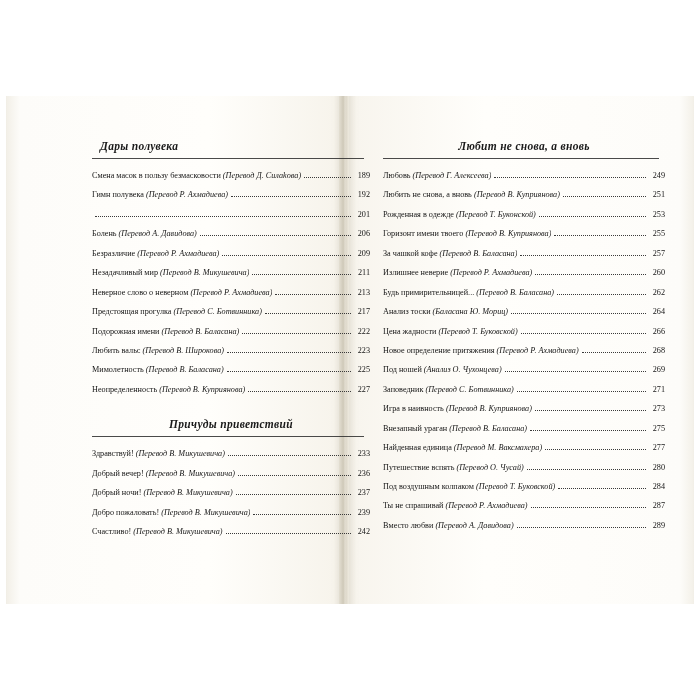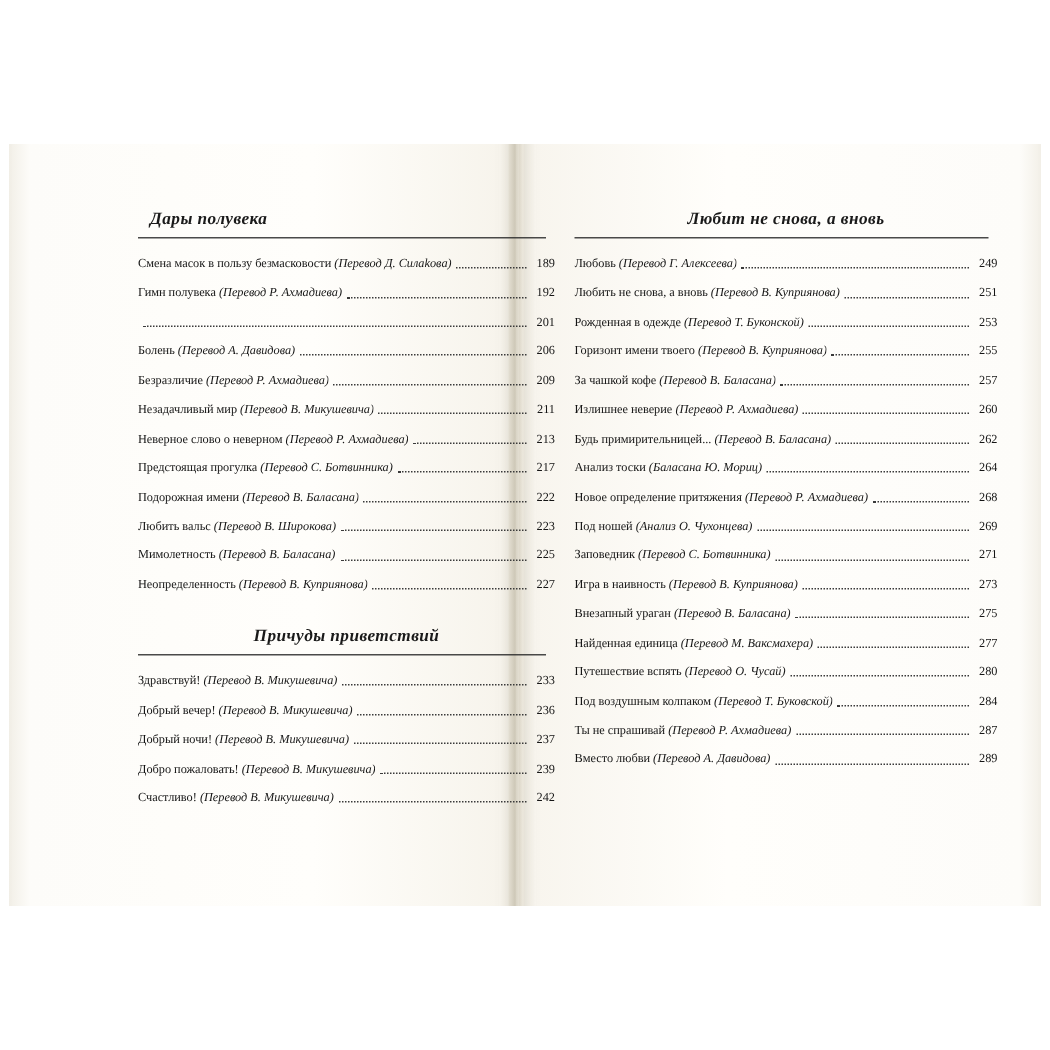--- a/index.html
+++ b/index.html
@@ -105,21 +105,21 @@
   .rule-left  { width: 272px; }
   .rule-right { width: 276px; }
 
   .toc {
     list-style: none;
     margin: 0;
     padding: 0;
   }
   .toc-item {
     display: flex;
-    align-items: center;
+    align-items: flex-start;
     font-size: 8.2px;
     color: #151515;
     line-height: 1.25;
     margin-bottom: 9.2px;
     white-space: nowrap;
     overflow: hidden;
   }
   .toc-text {
     flex: 0 0 auto;
     max-width: 232px;
@@ -371,20 +371,28 @@
           <li class="toc-item">
             <span class="toc-text">
               <span>Анализ тоски</span>
               <span class="translator">(Баласана Ю. Мориц)</span>
             </span>
             <span class="dots"></span>
             <span class="page-num">264</span>
           </li>
           <li class="toc-item">
             <span class="toc-text">
+              <span>Цена жадности</span>
+              <span class="translator">(Перевод Т. Буковской)</span>
+            </span>
+            <span class="dots"></span>
+            <span class="page-num">266</span>
+          </li>
+          <li class="toc-item">
+            <span class="toc-text">
               <span>Новое определение притяжения</span>
               <span class="translator">(Перевод Р. Ахмадиева)</span>
             </span>
             <span class="dots"></span>
             <span class="page-num">268</span>
           </li>
           <li class="toc-item">
             <span class="toc-text">
               <span>Под ношей</span>
               <span class="translator">(Анализ О. Чухонцева)</span>

